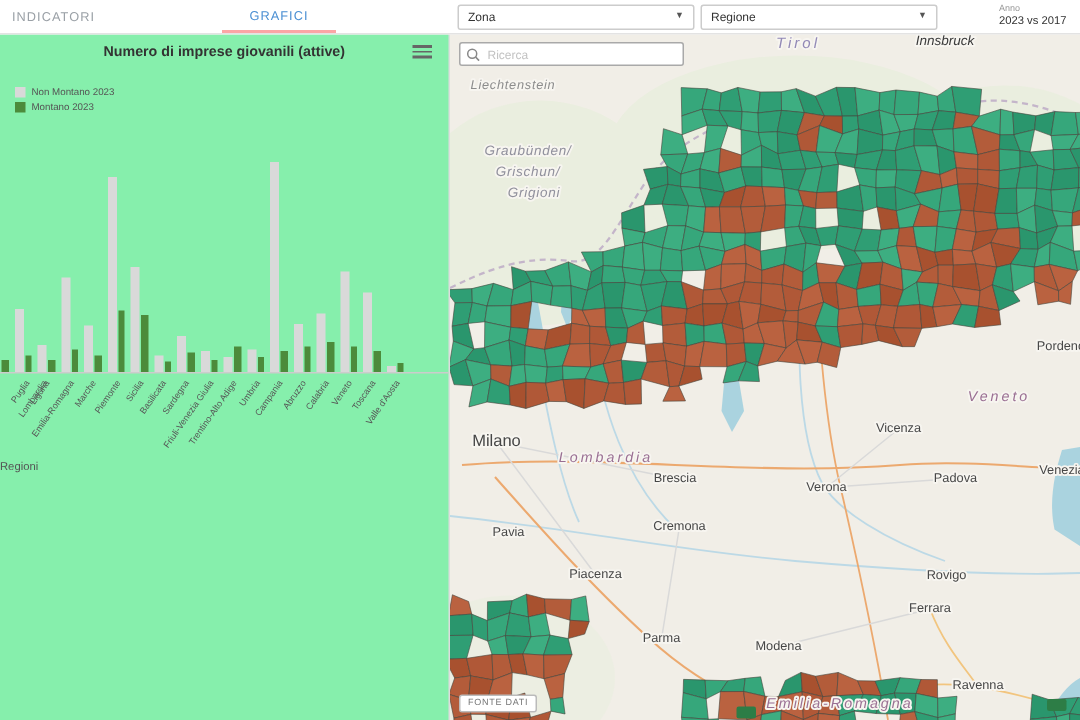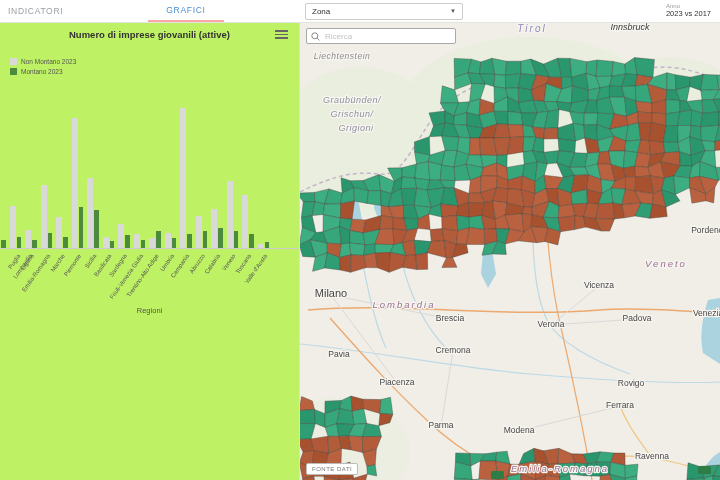--- a/index.html
+++ b/index.html
@@ -17,38 +17,38 @@
   .controls{flex:1;display:flex;align-items:center;gap:4px;padding:0 4px 0 5px;}
   .select{height:17px;border:1px solid #ccc;border-radius:2px;background:#fff;display:flex;
          align-items:center;justify-content:space-between;padding:0 6px;font-size:8px;
          color:#333;width:158px;box-sizing:border-box;cursor:pointer;}
   .chev{font-size:6px;color:#555;}
   .year{margin-left:auto;padding-right:5px;line-height:1.15;text-align:left;}
   .year .lab{font-size:6px;color:#999;}
   .year .val{font-size:7.5px;color:#333;}
   
   .body{position:absolute;top:22px;left:0;right:0;bottom:0;display:flex;}
-  .chart-panel{width:300px;position:relative;background:#bef264;overflow:hidden;
+  .chart-panel{width:300px;position:relative;background:#86efac;overflow:hidden;
          border-right:1px solid #ddd;box-sizing:border-box;}
   .map-panel{flex:1;position:relative;overflow:hidden;background:#14b8a6;}
   
   .chart-title{position:absolute;top:7px;left:0;right:0;text-align:center;font-size:9.5px;
          font-weight:bold;color:#333;}
   .menu-icon{position:absolute;top:8px;right:11px;width:13px;cursor:pointer;}
   .menu-icon span{display:block;height:1.5px;background:#666;margin-bottom:2px;}
   .legend{position:absolute;top:36px;left:10px;}
   .legend-item{display:flex;align-items:center;gap:4px;margin-bottom:3px;font-size:6.5px;color:#555;}
   .swatch{width:7px;height:7px;display:inline-block;}
   .plot{position:absolute;left:0;top:80px;width:300px;height:146px;border-bottom:1px solid #ccc;}
   .bar{position:absolute;bottom:0;}
   .xlabels{position:absolute;left:0;top:228px;width:300px;height:54px;overflow:visible;font-size:6px;color:#555;}
   .xlab-wrap{position:absolute;top:3px;left:0;text-align:right;pointer-events:none;}
   .xlab-wrap span{display:inline-block;white-space:nowrap;transform:rotate(-55deg);
          transform-origin:100% 0;}
-  .xaxis-title{position:absolute;top:284px;left:0;right:0;text-align:center;font-size:7.5px;color:#555;}
+  .xaxis-title{position:absolute;top:284px;left:0;right:0;text-align:left;font-size:7.5px;color:#555;}
   
   .search{position:absolute;top:6px;left:6px;width:150px;height:16px;background:#fff;
          border:1px solid #a9a9a9;border-radius:2px;display:flex;align-items:center;
          padding:0 4px;gap:3px;box-sizing:border-box;z-index:4;}
   .search input{border:0;outline:0;flex:1;font-size:8px;color:#333;min-width:0;background:transparent;}
   .search input::placeholder{color:#c2c2c2;}
   .fonte{position:absolute;left:6px;bottom:5px;background:#fff;border:1px solid #bbb;
          border-radius:2px;font-size:6px;color:#777;letter-spacing:.5px;padding:2px 5px;
          cursor:pointer;z-index:4;font-family:"Liberation Sans",sans-serif;}
   
@@ -61,20 +61,24 @@
 <div class="app">
 
   <header>
     <div class="tabs">
       <div class="tab-indicatori">INDICATORI</div>
       <div class="tab-grafici">GRAFICI</div>
     </div>
     <div class="controls">
       <div class="select">
         <span>Zona</span>
+        <span class="chev">▼</span>
+      </div>
+      <div class="select">
+        <span>Regione</span>
         <span class="chev">▼</span>
       </div>
       <div class="year">
         <div class="lab">Anno</div>
         <div class="val">2023 vs 2017</div>
       </div>
     </div>
   </header>
 
   <div class="body">

